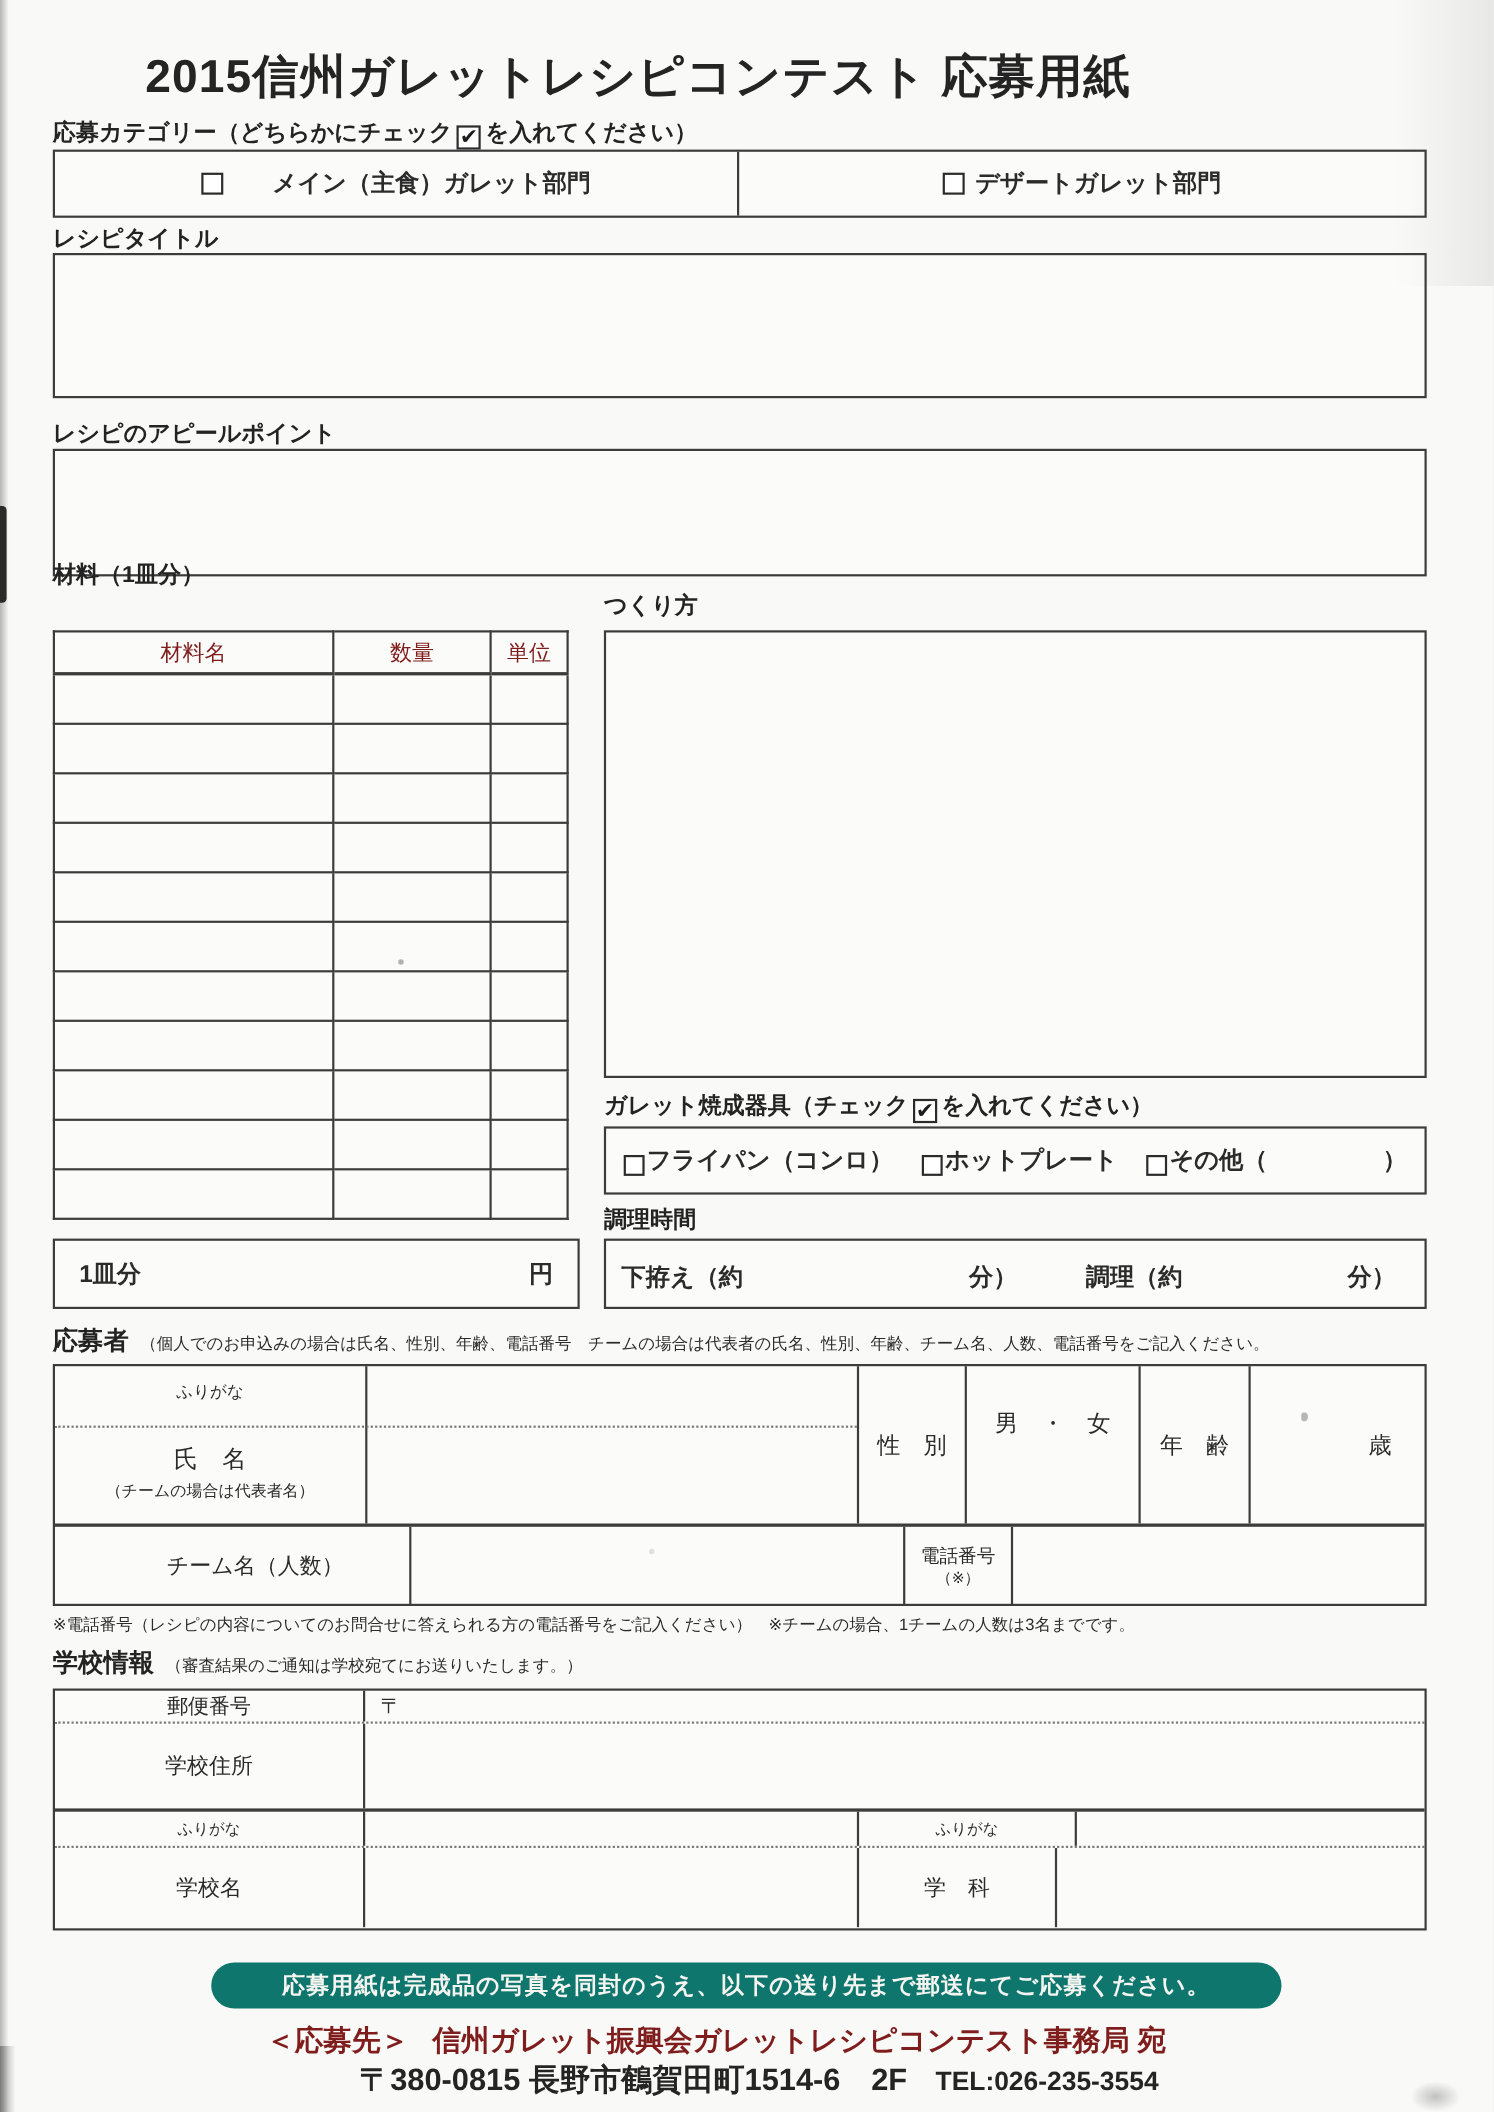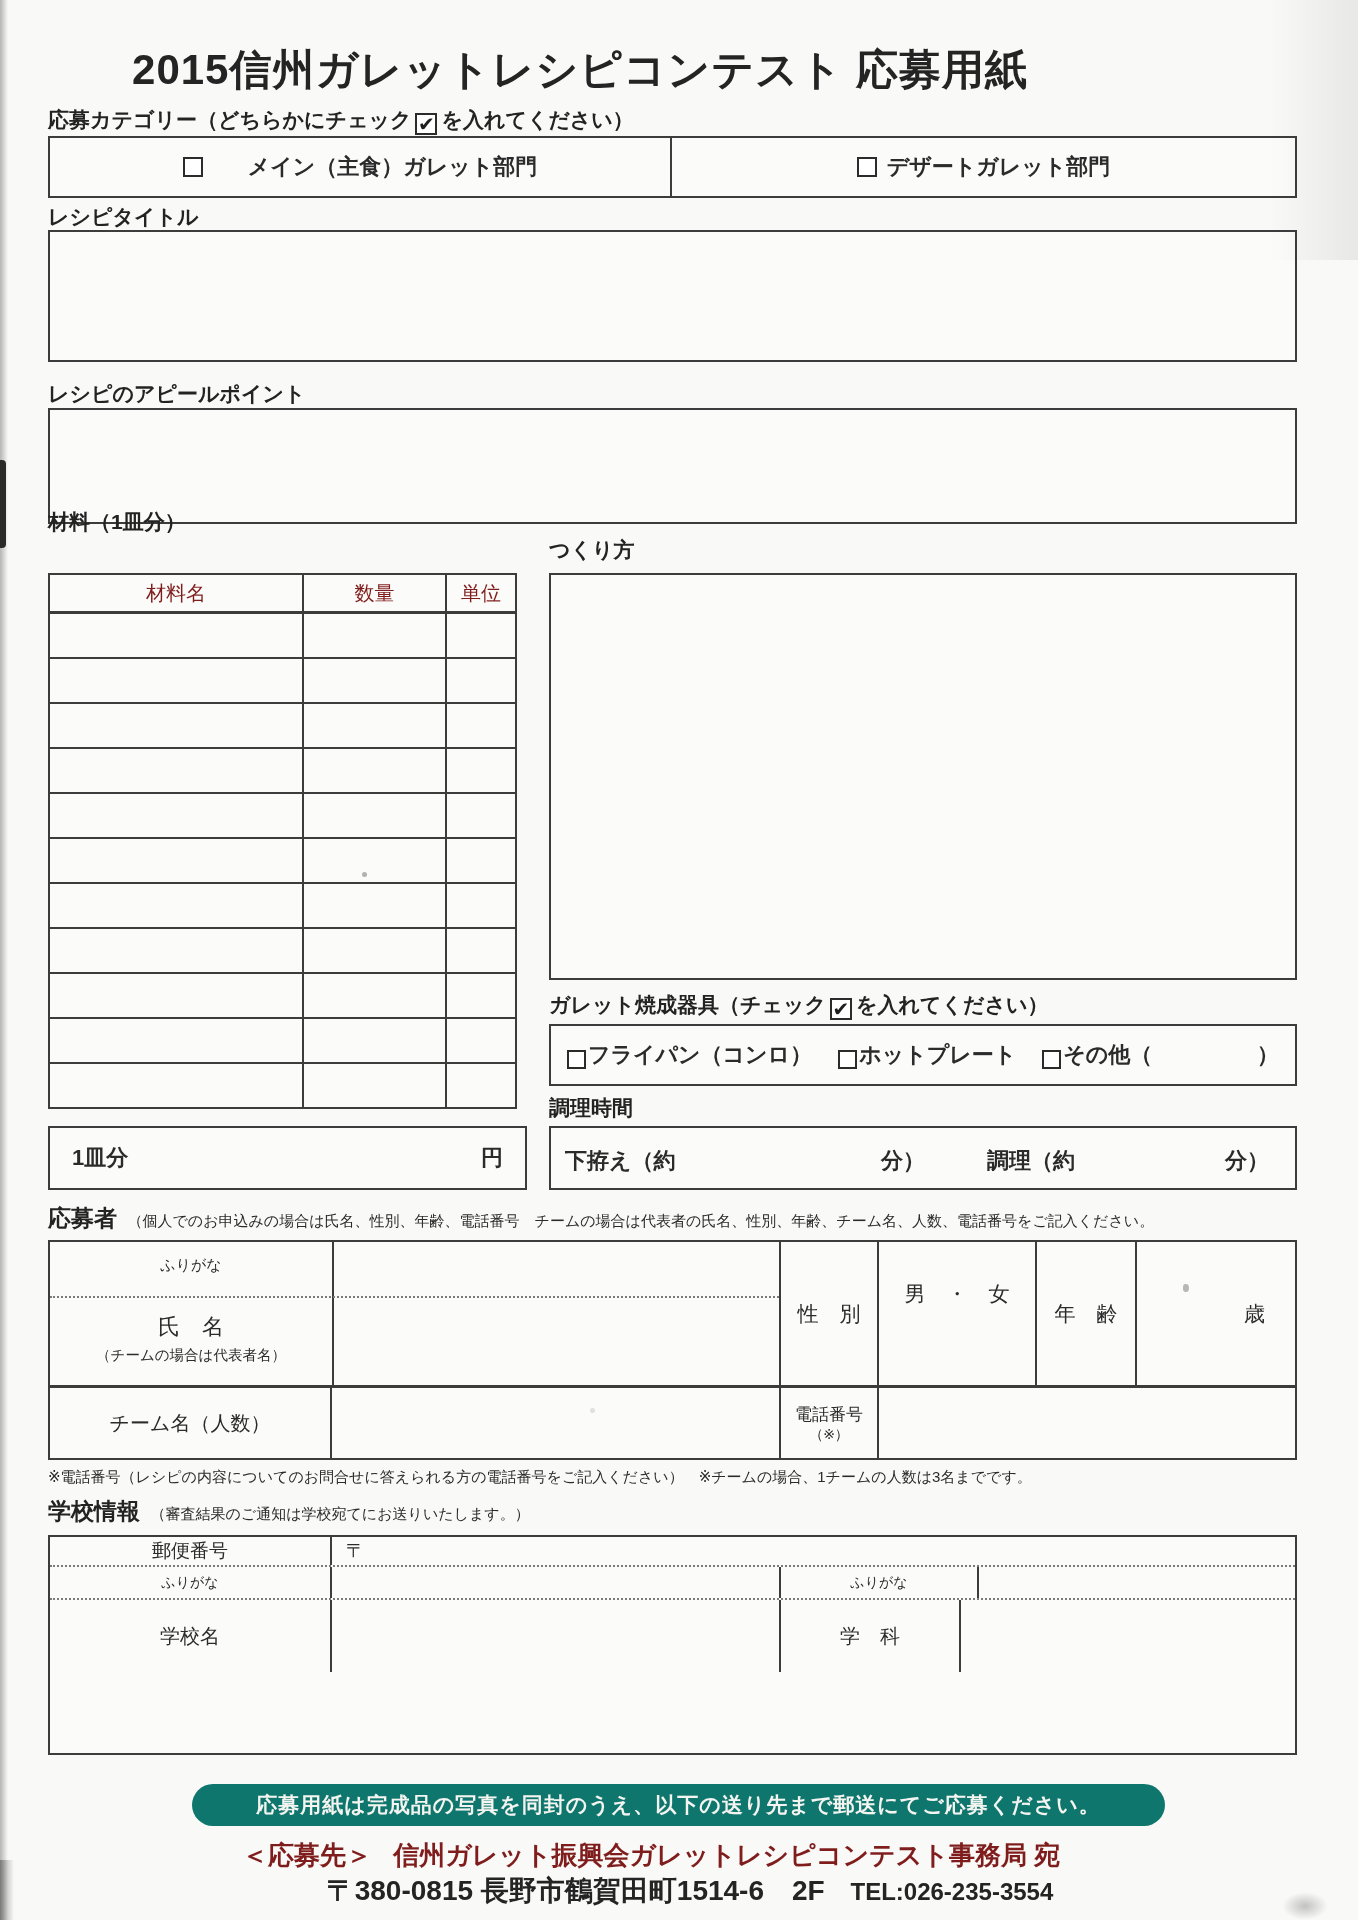--- a/index.html
+++ b/index.html
@@ -222,21 +222,21 @@
         </div>
       </div>
       <div class="cell brd-r lbl" style="width:98px;font-size:21px;">性　別</div>
       <div class="brd-r lbl center" style="width:158px;font-size:21px;padding-top:38px;box-sizing:border-box;">男　・　女</div>
       <div class="cell brd-r lbl" style="width:100px;font-size:21px;">年　齢</div>
       <div style="flex:1;position:relative;">
         <span class="abs lbl" style="right:30px;top:58px;font-size:21px;">歳</span>
       </div>
     </div>
 
-    <div class="flexrow" style="height:71px;">
+    <div class="flexrow" style="height:71px;margin-left:42px;">
       <div class="cell brd-r lbl" style="width:282px;font-size:20px;">チーム名（人数）</div>
       <div class="brd-r" style="width:447px;"></div>
       <div class="cell brd-r" style="width:98px;flex-direction:column;">
         <div class="lbl" style="font-size:17px;">電話番号</div>
         <div class="lbl" style="font-size:14px;">（※）</div>
       </div>
       <div style="flex:1;"></div>
     </div>
   </div>
 
@@ -249,20 +249,24 @@
 
   <div class="abs box" style="left:48px;top:1535px;width:1249px;height:220px;padding:0;">
 
     <div class="flexrow dotted" style="height:30px;">
       <div class="cell brd-r lbl" style="width:282px;font-size:19px;">郵便番号</div>
       <div style="flex:1;display:flex;align-items:center;padding-left:14px;box-sizing:border-box;">
         <span class="lbl" style="font-size:19px;">〒</span>
       </div>
     </div>
 
+    <div class="flexrow" style="height:80px;border-bottom:3px solid #3c3c3c;">
+      <div class="cell brd-r lbl" style="width:282px;font-size:20px;">学校住所</div>
+      <div style="flex:1;"></div>
+    </div>
 
     <div class="flexrow dotted" style="height:33px;">
       <div class="cell brd-r lbl" style="width:282px;font-size:14px;">ふりがな</div>
       <div class="brd-r" style="width:447px;"></div>
       <div class="cell brd-r lbl" style="width:198px;font-size:14px;">ふりがな</div>
       <div style="flex:1;"></div>
     </div>
 
     <div class="flexrow" style="height:72px;">
       <div class="cell brd-r lbl" style="width:282px;font-size:20px;">学校名</div>

